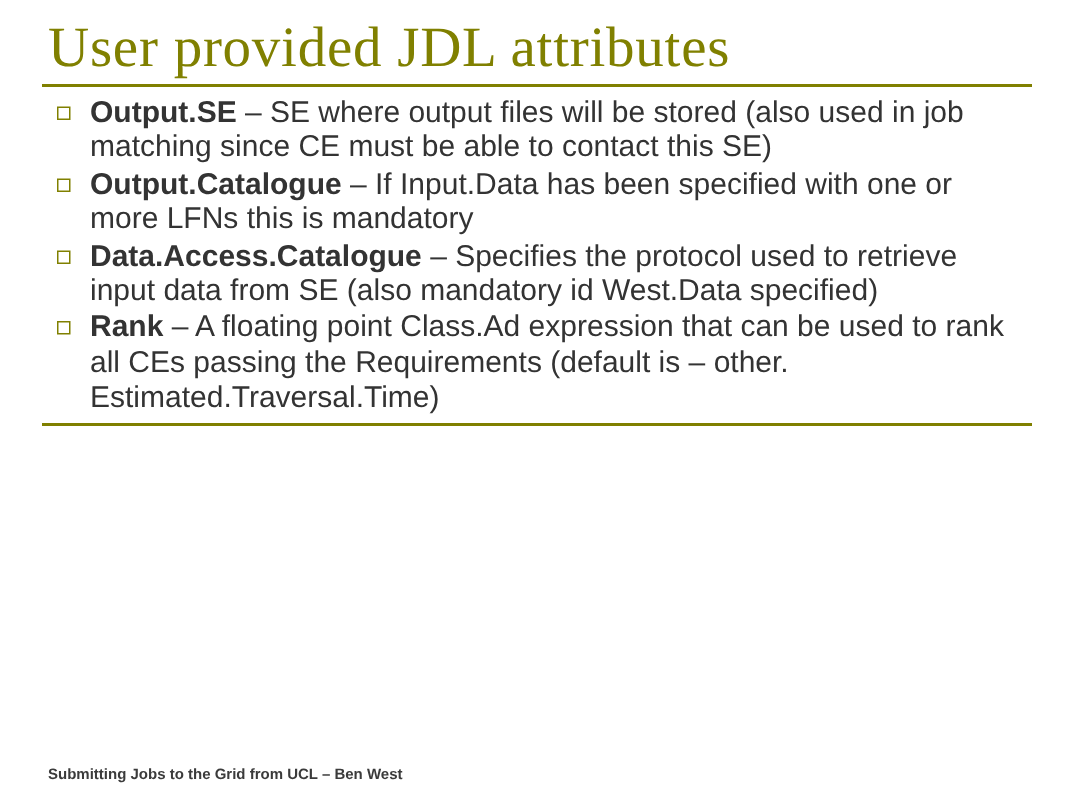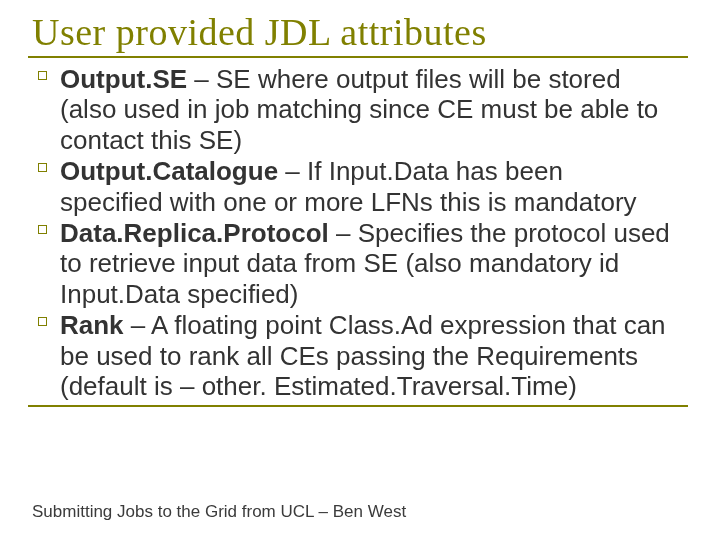--- a/index.html
+++ b/index.html
@@ -34,21 +34,21 @@
   }
   .bullets {
     margin: 0 0 0 4px;
     padding: 0;
     list-style: none;
     width: 640px;
   }
   .bullets li {
     position: relative;
     padding-left: 28px;
-    font-size: 26px;
+    font-size: 20px;
     line-height: 1.17;
     color: #333;
     margin-bottom: 1px;
   }
   .bullets li::before {
     content: "";
     position: absolute;
     left: 6px;
     top: 7px;
     width: 9px;
@@ -60,36 +60,36 @@
     font-weight: bold;
   }
   .bottom-rule {
     border: none;
     border-top: 2px solid #808000;
     width: 660px;
     margin: 4px 0 4px 0;
   }
   .footer {
     font-family: Verdana, Geneva, sans-serif;
-    font-size: 17px;
-    font-weight: normal;
+    font-size: 10px;
+    font-weight: bold;
     color: #3b3b3b;
     margin-left: 4px;
     position: absolute;
     bottom: 18px;
     left: 28px;
   }
 </style>
 </head>
 <body>
 
 <div class="slide">
   <h1 class="title">User provided JDL attributes</h1>
   <hr class="rule">
   <ul class="bullets">
     <li><span class="term">Output.SE</span><span> – SE where output files will be stored (also used in job matching since CE must be able to contact this SE)</span></li>
     <li><span class="term">Output.Catalogue</span><span> – If Input.Data has been specified with one or more LFNs this is mandatory</span></li>
-    <li><span class="term">Data.Replica.Protocol</span><span> – Specifies the protocol used to retrieve input data from SE (also mandatory id Input.Data specified)</span></li>
+    <li><span class="term">Data.Access.Catalogue</span><span> – Specifies the protocol used to retrieve input data from SE (also mandatory id West.Data specified)</span></li>
     <li><span class="term">Rank</span><span> – A floating point Class.Ad expression that can be used to rank all CEs passing the Requirements (default is – other. Estimated.Traversal.Time)</span></li>
   </ul>
   <hr class="bottom-rule">
   <div class="footer">Submitting Jobs to the Grid from UCL – Ben West</div>
 </div>
 
 </body></html>

